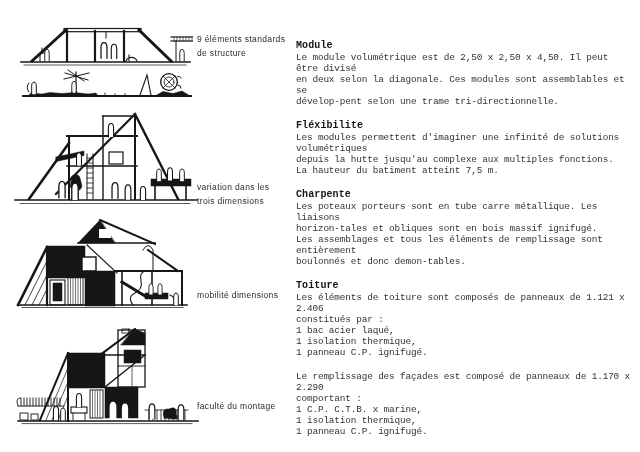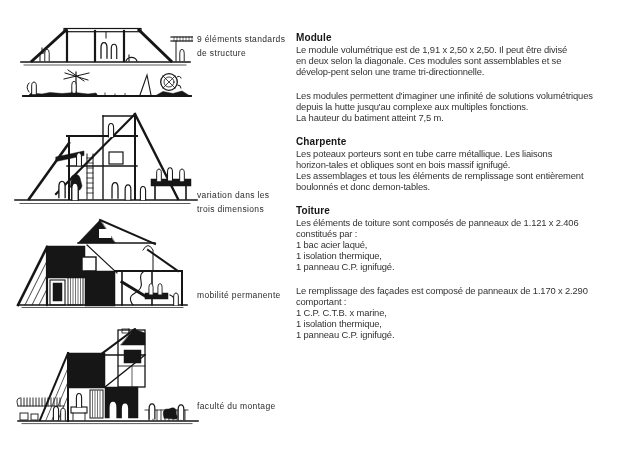--- a/index.html
+++ b/index.html
@@ -12,21 +12,21 @@
 
   
   .fig-label{
     position:absolute;left:197px;width:100px;
     font-size:8.5px;line-height:14px;letter-spacing:.35px;
     color:#2b2b2b;white-space:pre-line;
   }
 
   
   #text-col{position:absolute;left:296px;top:32px;width:338px;}
-  .section{margin:0 0 13px 0;}
+  .section{margin:8px 0 13px 0;font-family:Liberation Mono, monospace;}
   .section h3{
     margin:0;font-size:10px;line-height:12px;font-weight:bold;color:#161616;
     letter-spacing:.1px;
   }
   .section .lines{
     margin:0;font-size:9.4px;line-height:11px;color:#333333;
     letter-spacing:-.15px;white-space:pre-line;
   }
 </style>
 </head>
@@ -114,21 +114,21 @@
       <use href="#prs" transform="translate(170,66) scale(0.9)"></use>
       <use href="#prs" transform="translate(50,80) scale(1.2)"></use>
       <use href="#prs" transform="translate(63,82) scale(1.25)"></use>
       <use href="#prs" transform="translate(103,81) scale(1.15)"></use>
       <use href="#prs" transform="translate(116,83) scale(1.1)"></use>
       <use href="#prs" transform="translate(131,84) scale(1.0)"></use>
       <use href="#prs" transform="translate(99,21) scale(1.0)"></use>
       <use href="#prs" transform="translate(67,50) scale(0.95)"></use>
     </svg>
   </div>
-  <div class="fig-label" style="top:188px">variation dans les
+  <div class="fig-label" style="top:180px">variation dans les
 trois dimensions</div>
 
   <div class="sketch" style="left:15px;top:218px">
     <svg width="180" height="90" viewBox="0 0 180 90" stroke="#161616" stroke-linecap="square" fill="none">
       <line x1="3" y1="87" x2="172" y2="87" stroke-width="1.6"></line>
       <line x1="7" y1="89.5" x2="168" y2="89.5" stroke-width="0.7"></line>
       <line x1="3" y1="87" x2="32" y2="29" stroke-width="2.6"></line>
       <path d="M10 87 L32 43 M17 87 L32 57 M24 87 L32 71" stroke-width="0.8"></path>
       <line x1="32" y1="29" x2="32" y2="87" stroke-width="2.2"></line>
       <path d="M85 2 L63 25 L100 25 Z" fill="#161616" stroke-width="0.5"></path>
@@ -151,21 +151,21 @@
       <line x1="107" y1="64" x2="130" y2="78" stroke-width="3"></line>
       <path d="M118 87 q-6 -8 2 -12 q8 -4 6 -12 q-2 -8 4 -10" stroke-width="1.1"></path>
       <path d="M128 32 q5 -9 10 0 l0 21" stroke-width="1"></path>
       <rect x="130" y="75" width="23" height="6" fill="#161616" stroke-width="0.5"></rect>
       <use href="#prs" transform="translate(136,70) scale(0.8)"></use>
       <use href="#prs" transform="translate(145,70) scale(0.8)"></use>
       <path d="M155 77 q6 2 4 10" stroke-width="1.1"></path>
       <use href="#prs" transform="translate(161,80) scale(0.9)"></use>
     </svg>
   </div>
-  <div class="fig-label" style="top:288px">mobilité permanente</div>
+  <div class="fig-label" style="top:288px">mobilité dimensions</div>
 
   <div class="sketch" style="left:12px;top:328px">
     <svg width="190" height="97" viewBox="0 0 190 97" stroke="#161616" stroke-linecap="square" fill="none">
       <line x1="6" y1="93" x2="186" y2="93" stroke-width="1.6"></line>
       <line x1="10" y1="95.6" x2="180" y2="95.6" stroke-width="0.7"></line>
       <line x1="123" y1="1" x2="88" y2="27" stroke-width="2"></line>
       <line x1="56" y1="25" x2="28" y2="92" stroke-width="2"></line>
       <path d="M34 92 L56 40 M40 92 L56 54 M46 92 L56 68" stroke-width="0.7"></path>
       <rect x="106" y="2" width="27" height="57" stroke-width="1.3"></rect>
       <path d="M122 1 L133 5 L133 17 L109 17 Z" fill="#161616" stroke-width="0.5"></path>
@@ -196,25 +196,26 @@
       <path d="M152 90 q-3 -10 5 -9 q8 -4 7 5 q4 6 -3 5 z" fill="#161616" stroke-width="0.5"></path>
       <use href="#prs" transform="translate(140,82) scale(1.1)"></use>
       <use href="#prs" transform="translate(169,83) scale(1.1)"></use>
     </svg>
   </div>
   <div class="fig-label" style="top:399px">faculté du montage</div>
 
   <div id="text-col">
     <div class="section">
       <h3>Module</h3>
-      <p class="lines">Le module volumétrique est de 1,91 x 2,50 x 2,50. Il peut être divisé
+      <p class="lines">Le module volumétrique est de 2,50 x 2,50 x 4,50. Il peut être divisé
 en deux selon la diagonale. Ces modules sont assemblables et se
 dévelop-pent selon une trame tri-directionnelle.</p>
     </div>
     <div class="section">
+      <h3>Fléxibilite</h3>
       <p class="lines">Les modules permettent d'imaginer une infinité de solutions volumétriques
 depuis la hutte jusqu'au complexe aux multiples fonctions.
 La hauteur du batiment atteint 7,5 m.</p>
     </div>
     <div class="section">
       <h3>Charpente</h3>
       <p class="lines">Les poteaux porteurs sont en tube carre métallique. Les liaisons
 horizon-tales et obliques sont en bois massif ignifugé.
 Les assemblages et tous les éléments de remplissage sont entièrement
 boulonnés et donc demon-tables.</p>

